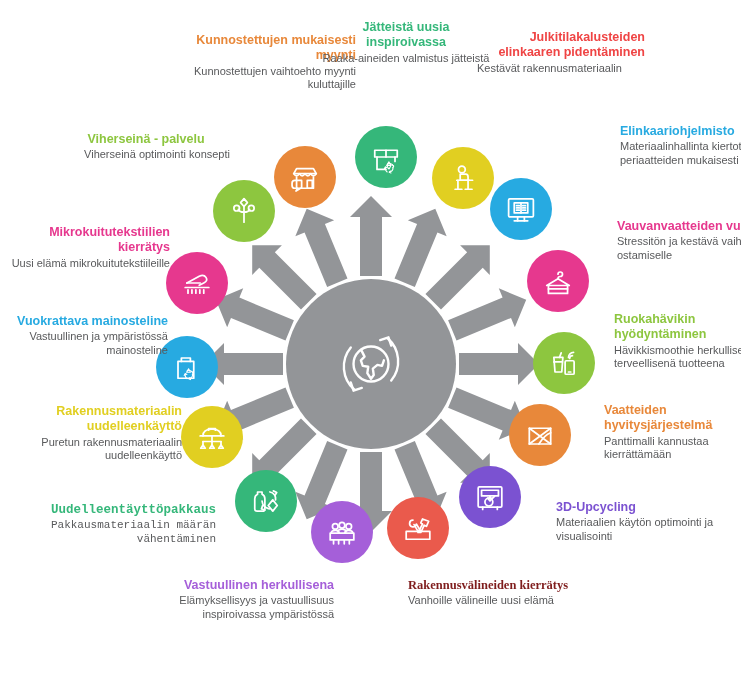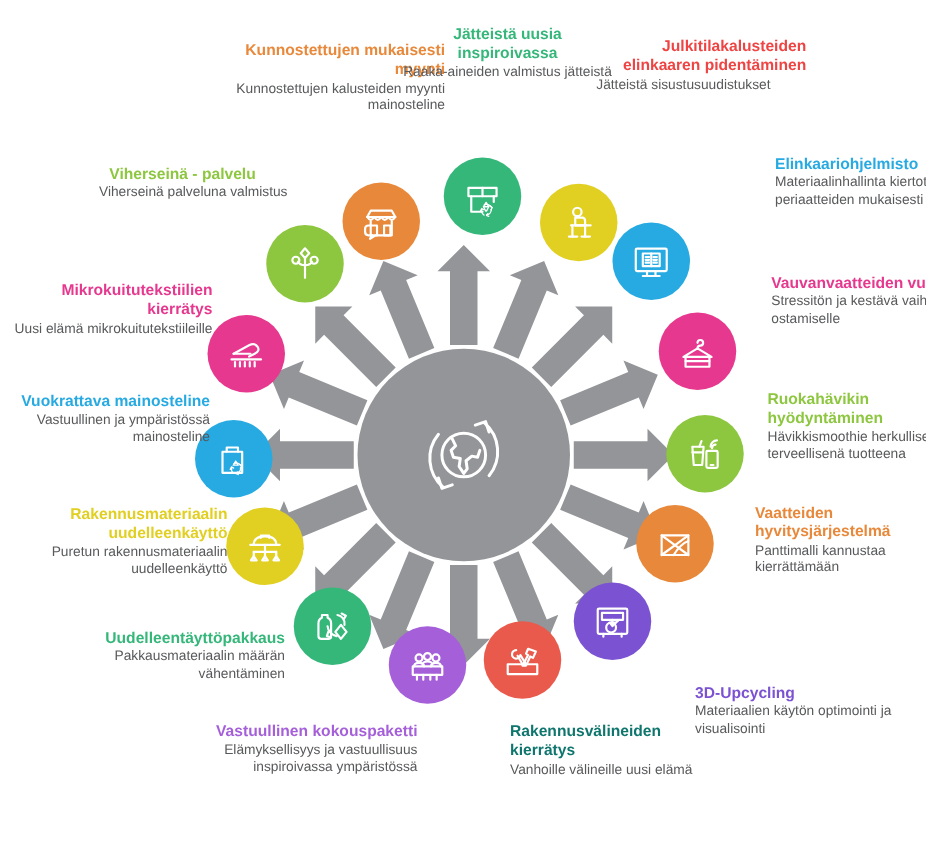--- a/index.html
+++ b/index.html
@@ -296,73 +296,73 @@
             <circle cx="19" cy="27" r="5"></circle>
      <path d="M32 34 q8 0 10 -5"></path>
             <circle cx="45" cy="27" r="5"></circle>
           </g>
         </svg>
       </div>
     </div>
   <div id="labels">
       <div class="label ta-right" style="left: 188px; top: 33px;">
         <span class="title" style="color: rgb(232, 136, 58);">Kunnostettujen mukaisesti myynti</span>
-        <span class="desc">Kunnostettujen kalusteiden myynti mainosteline</span>
+        <span class="desc">Kunnostettujen vaihtoehto myynti kuluttajille</span>
       </div>
       <div class="label ta-center" style="left: 322px; top: 20px;">
         <span class="title" style="color: rgb(53, 183, 122);">Jätteistä uusia inspiroivassa</span>
         <span class="desc">Raaka-aineiden valmistus jätteistä</span>
       </div>
       <div class="label ta-left" style="left: 477px; top: 30px;">
         <span class="title" style="color: #ef4444; text-align: right;">Julkitilakalusteiden elinkaaren pidentäminen</span>
-        <span class="desc">Jätteistä sisustusuudistukset</span>
+        <span class="desc">Kestävät rakennusmateriaalin</span>
       </div>
       <div class="label ta-left" style="left: 600px; top: 124px; margin-left: 20px;">
         <span class="title" style="color: rgb(39, 170, 225);">Elinkaariohjelmisto</span>
         <span class="desc">Materiaalinhallinta kiertotalouden periaatteiden mukaisesti</span>
       </div>
       <div class="label ta-left" style="left: 617px; top: 219px;">
         <span class="title" style="color: rgb(230, 56, 142);">Vauvanvaatteiden vuokraus</span>
         <span class="desc">Stressitön ja kestävä vaihtoehto ostamiselle</span>
       </div>
       <div class="label ta-left" style="left: 614px; top: 312px;">
         <span class="title" style="color: rgb(141, 198, 63);">Ruokahävikin hyödyntäminen</span>
         <span class="desc">Hävikkismoothie herkullisena ja terveellisenä tuotteena</span>
       </div>
       <div class="label ta-left" style="left: 604px; top: 403px;">
         <span class="title" style="color: rgb(232, 136, 58);">Vaatteiden hyvitysjärjestelmä</span>
         <span class="desc">Panttimalli kannustaa kierrättämään</span>
       </div>
       <div class="label ta-left" style="left: 556px; top: 500px;">
-        <span class="title" style="color: rgb(123, 82, 209); margin-top: 47px;">3D-Upcycling</span>
+        <span class="title" style="color: rgb(123, 82, 209);">3D-Upcycling</span>
         <span class="desc">Materiaalien käytön optimointi ja visualisointi</span>
       </div>
       <div class="label ta-left" style="left: 408px; top: 578px;">
-        <span class="title" style="color: #0f766e;">Rakennusvälineiden kierrätys</span>
+        <span class="title" style="color: #7f1d1d; font-family: Liberation Serif, serif;">Rakennusvälineiden kierrätys</span>
         <span class="desc">Vanhoille välineille uusi elämä</span>
       </div>
       <div class="label ta-right" style="left: 166px; top: 578px;">
-        <span class="title" style="color: rgb(165, 95, 217);">Vastuullinen kokouspaketti</span>
+        <span class="title" style="color: rgb(165, 95, 217);">Vastuullinen herkullisena</span>
         <span class="desc">Elämyksellisyys ja vastuullisuus inspiroivassa ympäristössä</span>
       </div>
-      <div class="label ta-right" style="left: 60px; top: 503px;">
+      <div class="label ta-right" style="left: 48px; top: 503px; font-family: Liberation Mono, monospace;">
         <span class="title" style="color: rgb(53, 183, 122);">Uudelleentäyttöpakkaus</span>
         <span class="desc">Pakkausmateriaalin määrän vähentäminen</span>
       </div>
       <div class="label ta-right" style="left: 14px; top: 404px;">
         <span class="title" style="color: rgb(225, 207, 33);">Rakennusmateriaalin uudelleenkäyttö</span>
         <span class="desc">Puretun rakennusmateriaalin uudelleenkäyttö</span>
       </div>
       <div class="label ta-right" style="left: 0px; top: 314px;">
         <span class="title" style="color: rgb(39, 170, 225);">Vuokrattava mainosteline</span>
         <span class="desc">Vastuullinen ja ympäristössä mainosteline</span>
       </div>
       <div class="label ta-right" style="left: 2px; top: 225px;">
         <span class="title" style="color: rgb(230, 56, 142);">Mikrokuitutekstiilien kierrätys</span>
         <span class="desc">Uusi elämä mikrokuitutekstiileille</span>
       </div>
       <div class="label ta-right" style="left: 62px; top: 132px;">
         <span class="title" style="color: rgb(141, 198, 63); text-align: center;">Viherseinä - palvelu</span>
-        <span class="desc">Viherseinä palveluna valmistus</span>
+        <span class="desc">Viherseinä optimointi konsepti</span>
       </div>
     </div>
 
 </div>
 
 </body></html>

